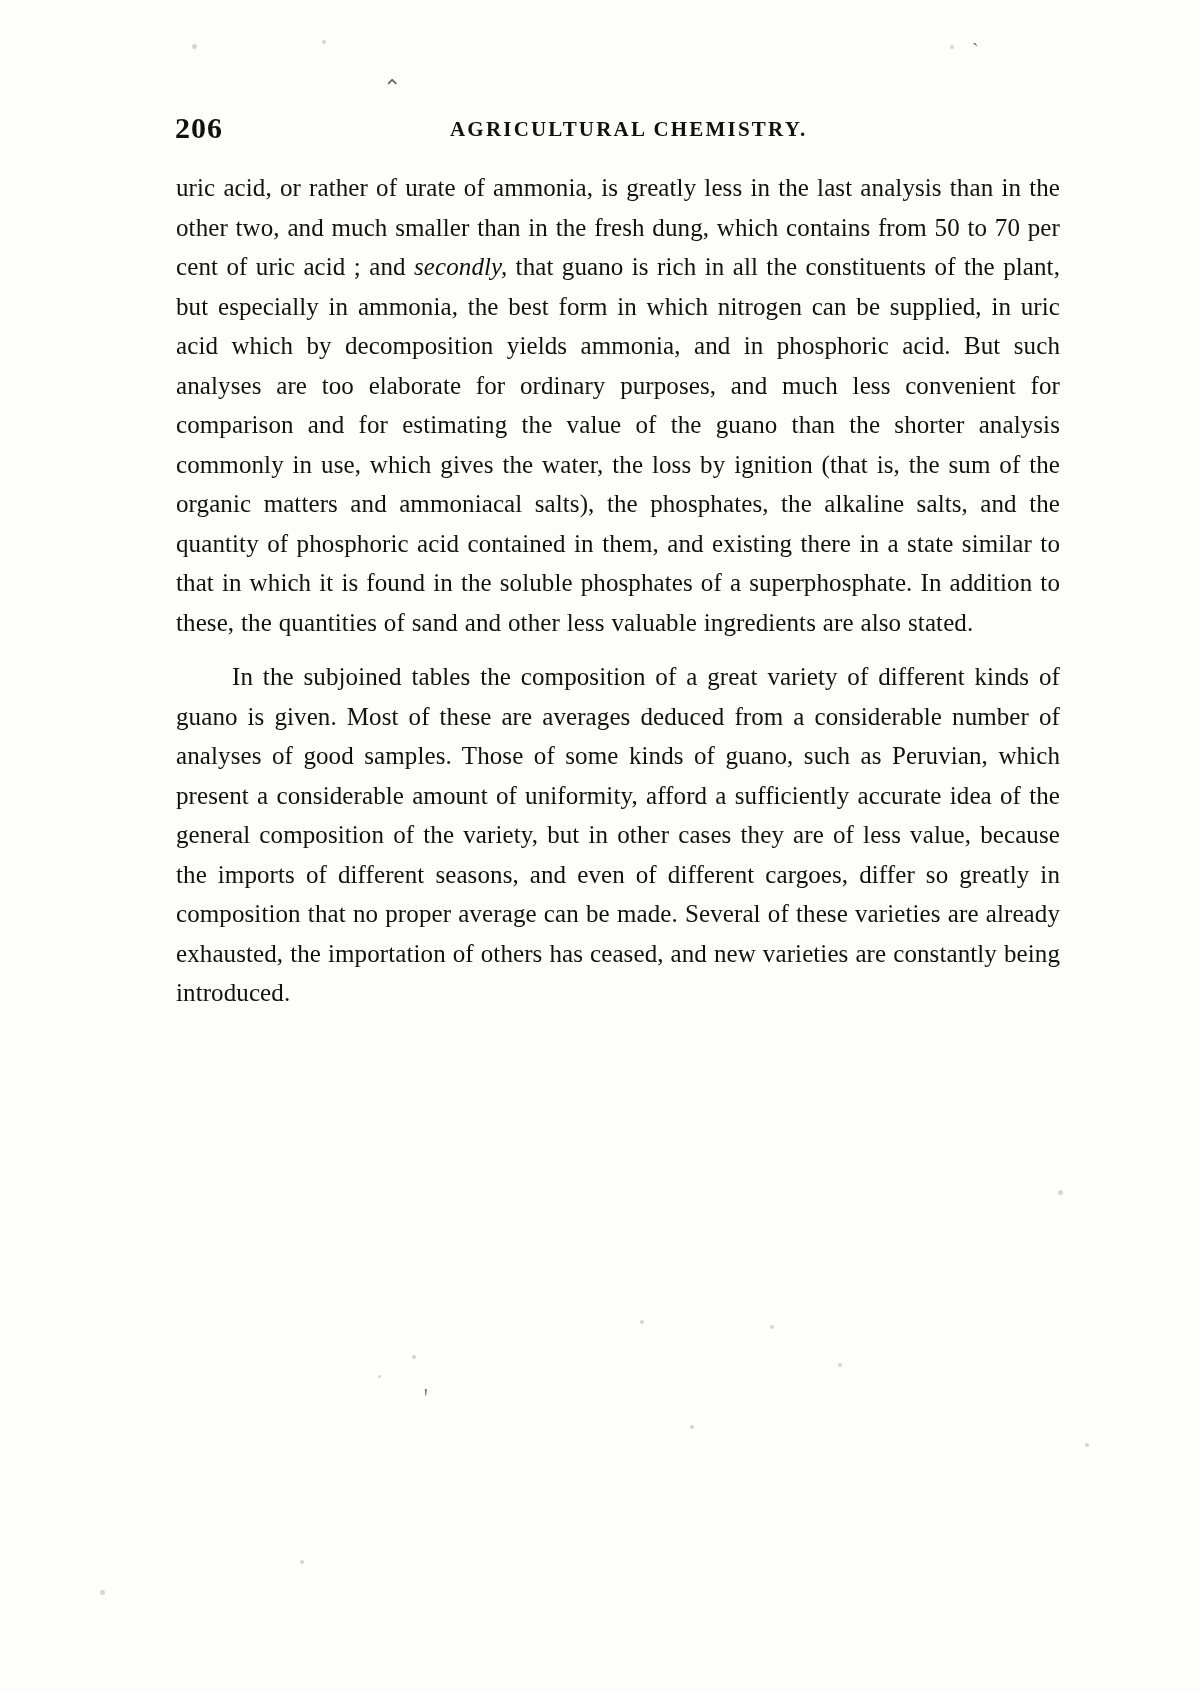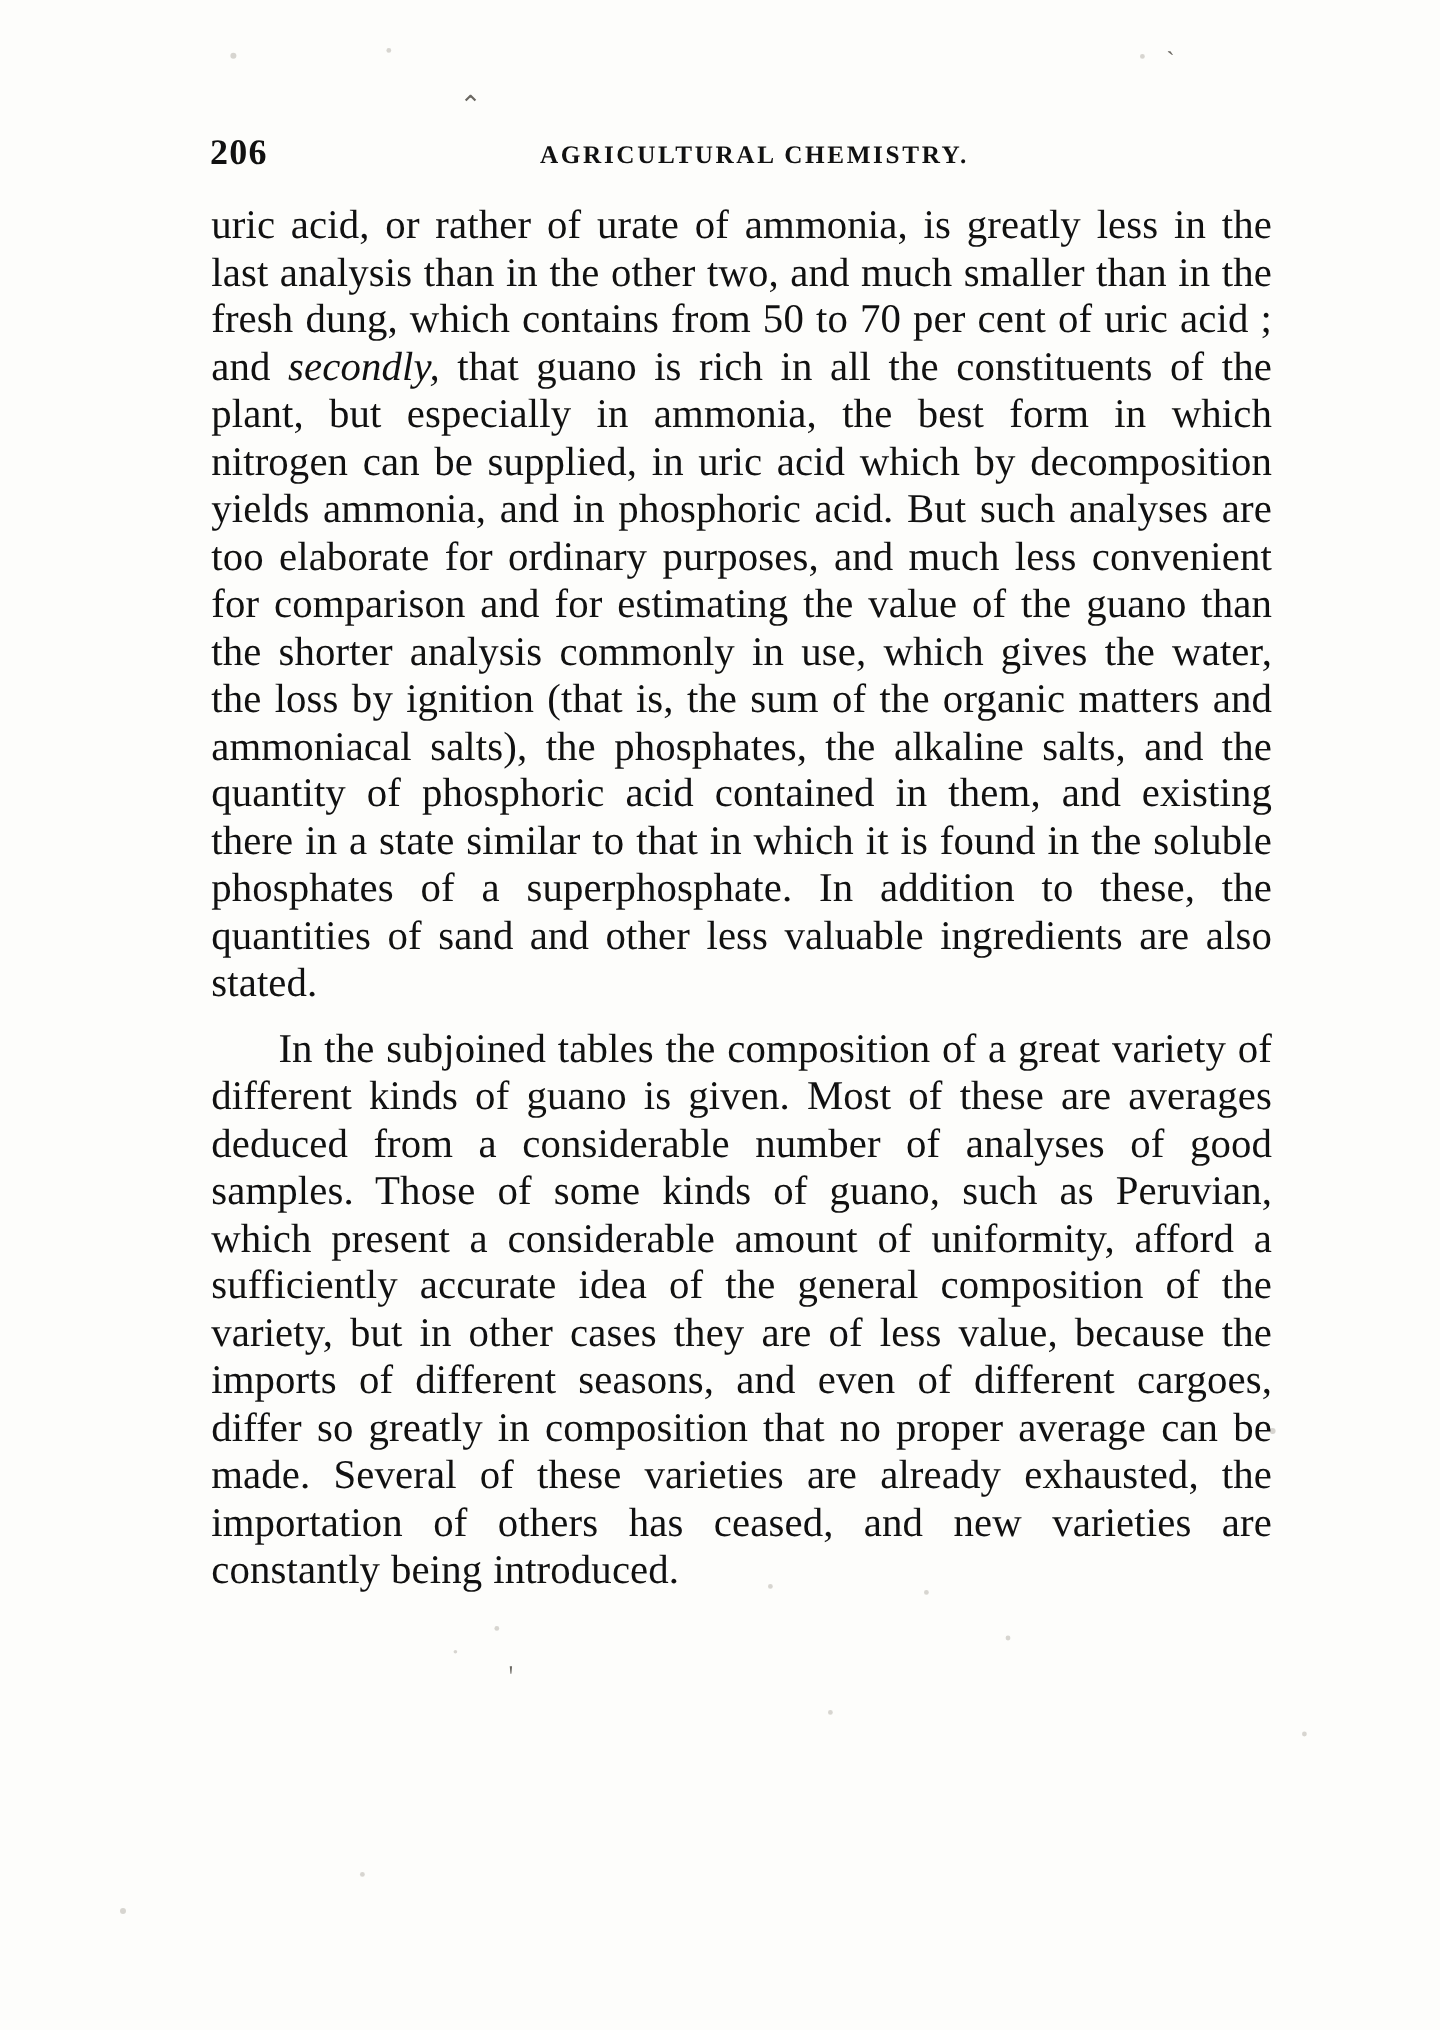--- a/index.html
+++ b/index.html
@@ -62,21 +62,21 @@
 
   .textblock {
     position: absolute;
     top: 168px;
     left: 176px;
     width: 884px;
   }
 
   .para {
     margin: 0;
-    font-size: 34px;
+    font-size: 25px;
     line-height: 39.5px;
     text-align: justify;
     color: #111;
     letter-spacing: .1px;
     word-spacing: .5px;
   }
   .para + .para {
     margin-top: 15px;
   }
   .indent {

